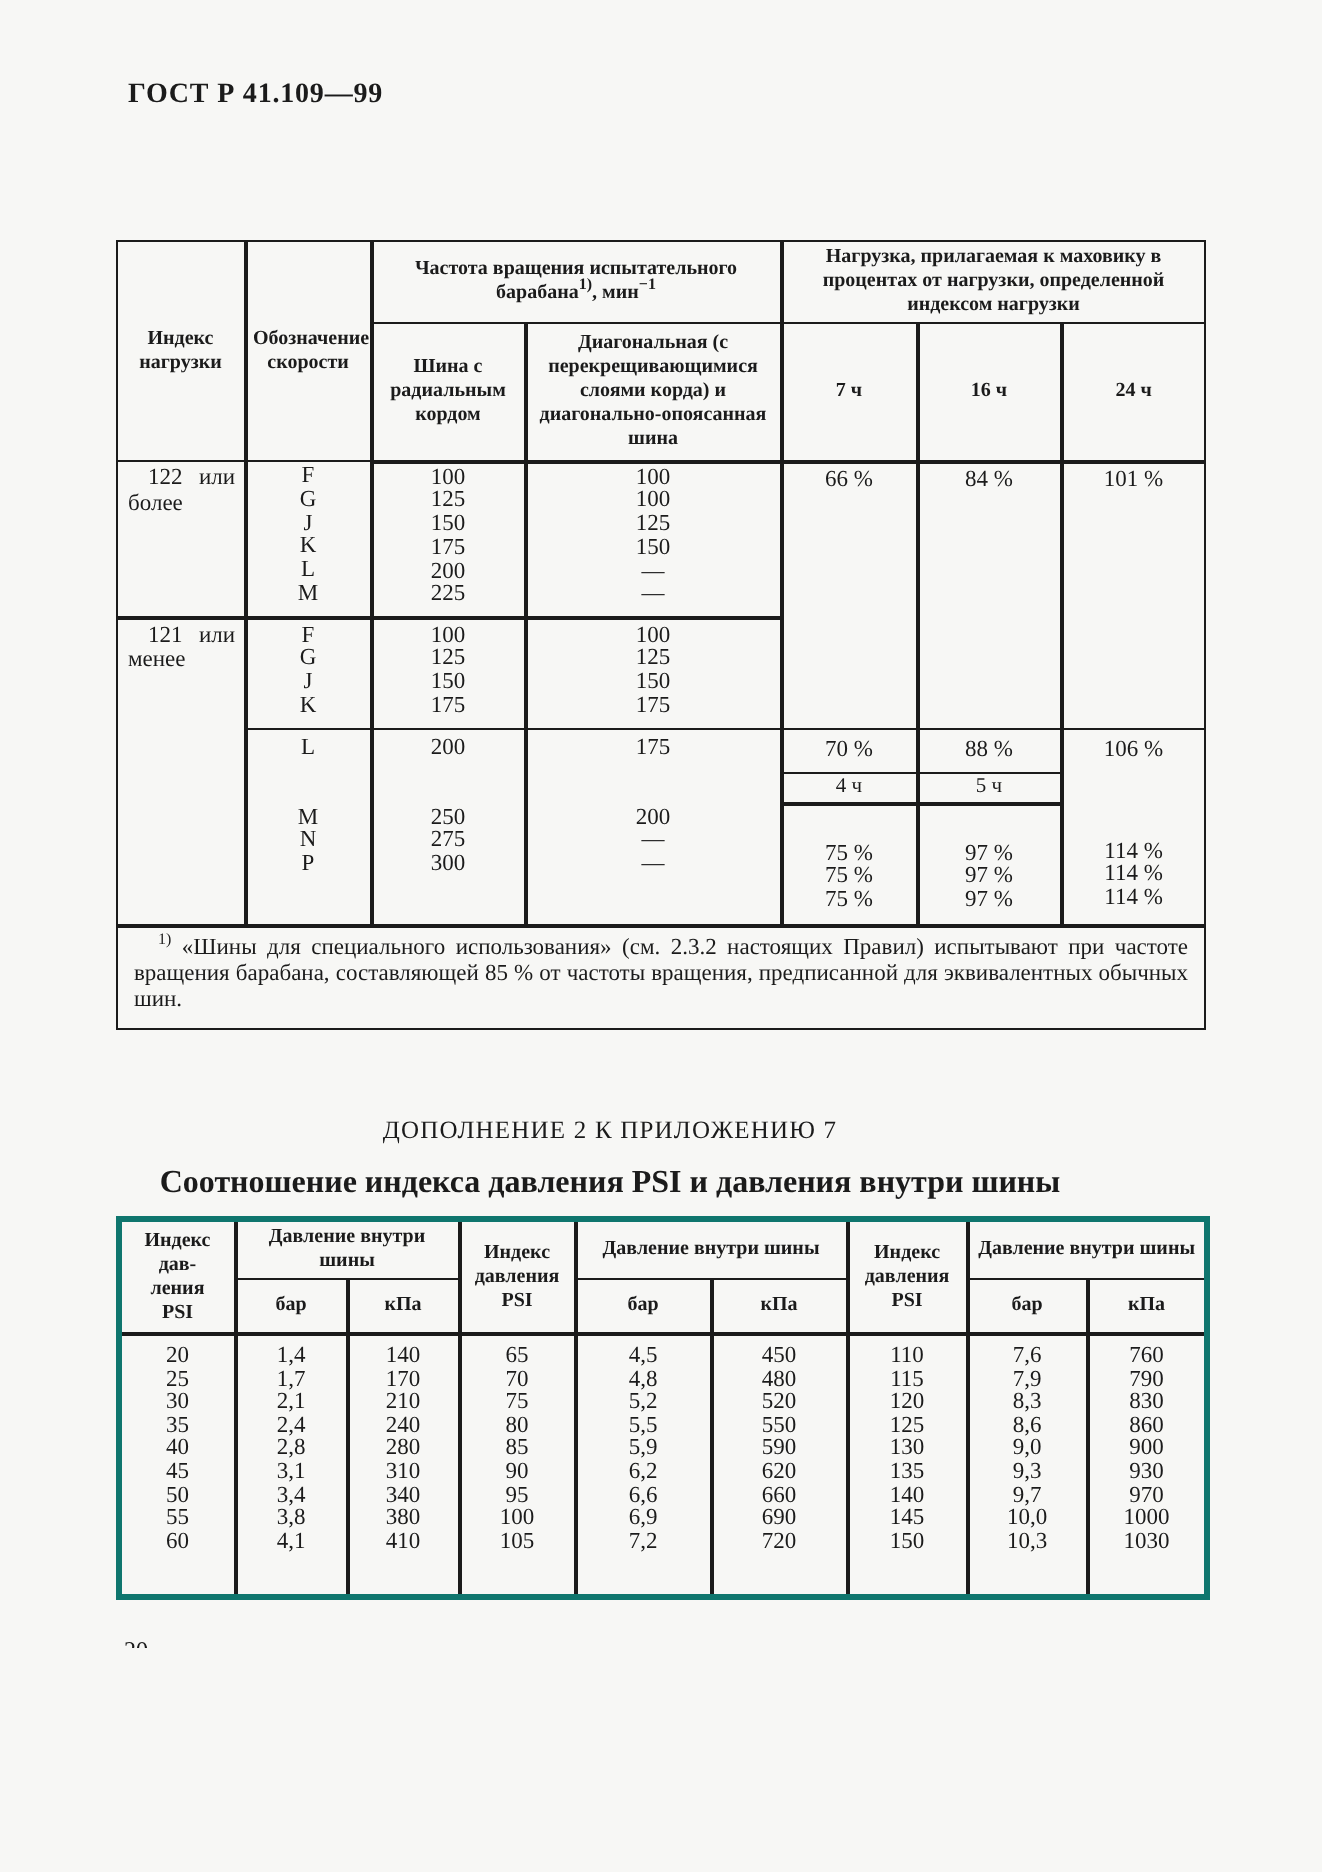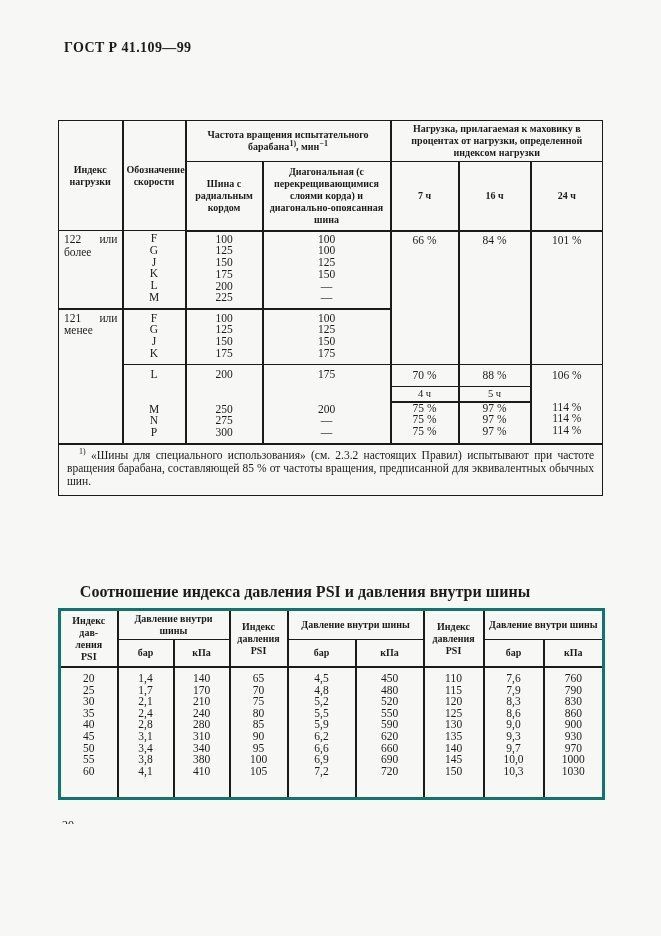--- a/index.html
+++ b/index.html
@@ -32,25 +32,25 @@
   .bb0 { border-bottom-style:none; }
   .bt0 { border-top-style:none; }
 
   
   .t1 tr.h1 { height:31px; }
   .t1 tr.h2 { height:69px; }
   .t1 tr.g122 td { height:74px; vertical-align:top; padding-top:2px; }
   .t1 tr.g121 td { height:51px; vertical-align:top; padding-top:3px; }
   .t1 tr.rowL td { height:21px; }
   .t1 tr.subh td { height:14px; font-size:10.5px; line-height:13px; }
-  .t1 tr.mnp td { height:40px; vertical-align:top; padding-top:0; }
+  .t1 tr.mnp td { height:40px; vertical-align:top; padding-top:19px; }
   .t1 td.mid { vertical-align:middle; padding-top:0; }
   .t1 .lines div { line-height:11.8px; }
   .cell-idx { text-align:left; padding:2px 4px 0 5px !important; font-size:11.5px; line-height:12.5px; }
-  .idx-line { display:flex; justify-content:space-between; }
+  .idx-line { display:flex; justify-content:space-between;margin-left:10px; }
   .segL { height:36px; }
   .c106 { vertical-align:top; padding-top:4px; }
   .fn { text-align:justify; text-indent:12px; padding:4px 8px 4px 8px; font-size:11.5px; line-height:13.2px; height:42px; vertical-align:top; }
 
   
   .t2 th { height:22px; }
   .t2 .pre { white-space:pre-line; }
   .t2 tbody td { border-top:none; border-bottom:none; line-height:11.6px; height:11.6px; }
   .t2 tbody td + td { border-left-width:2px; }
   .t2 tbody tr:first-child td { padding-top:5px; }
@@ -200,20 +200,21 @@
             <div>114 %</div>
             <div>114 %</div>
           </td>
     </tr>
     <tr>
       <td colspan="7" class="bt2 fn"><sup>1)</sup><span> «Шины для специального использования» (см. 2.3.2 настоящих Правил) испытывают при частоте вращения барабана, составляющей 85 % от частоты вращения, предписанной для эквивалентных обычных шин.</span></td>
     </tr>
   </tbody>
     </table>
 
+  <div class="center-line h-supp2">ДОПОЛНЕНИЕ 2 К ПРИЛОЖЕНИЮ 7</div>
   <div class="center-line h-title2">Соотношение индекса давления PSI и давления внутри шины</div>
 
   <table class="t2">
     <colgroup>
       <col style="width:58px">
         <col style="width:56px">
         <col style="width:56px">
       <col style="width:58px">
         <col style="width:68px">
         <col style="width:68px">

